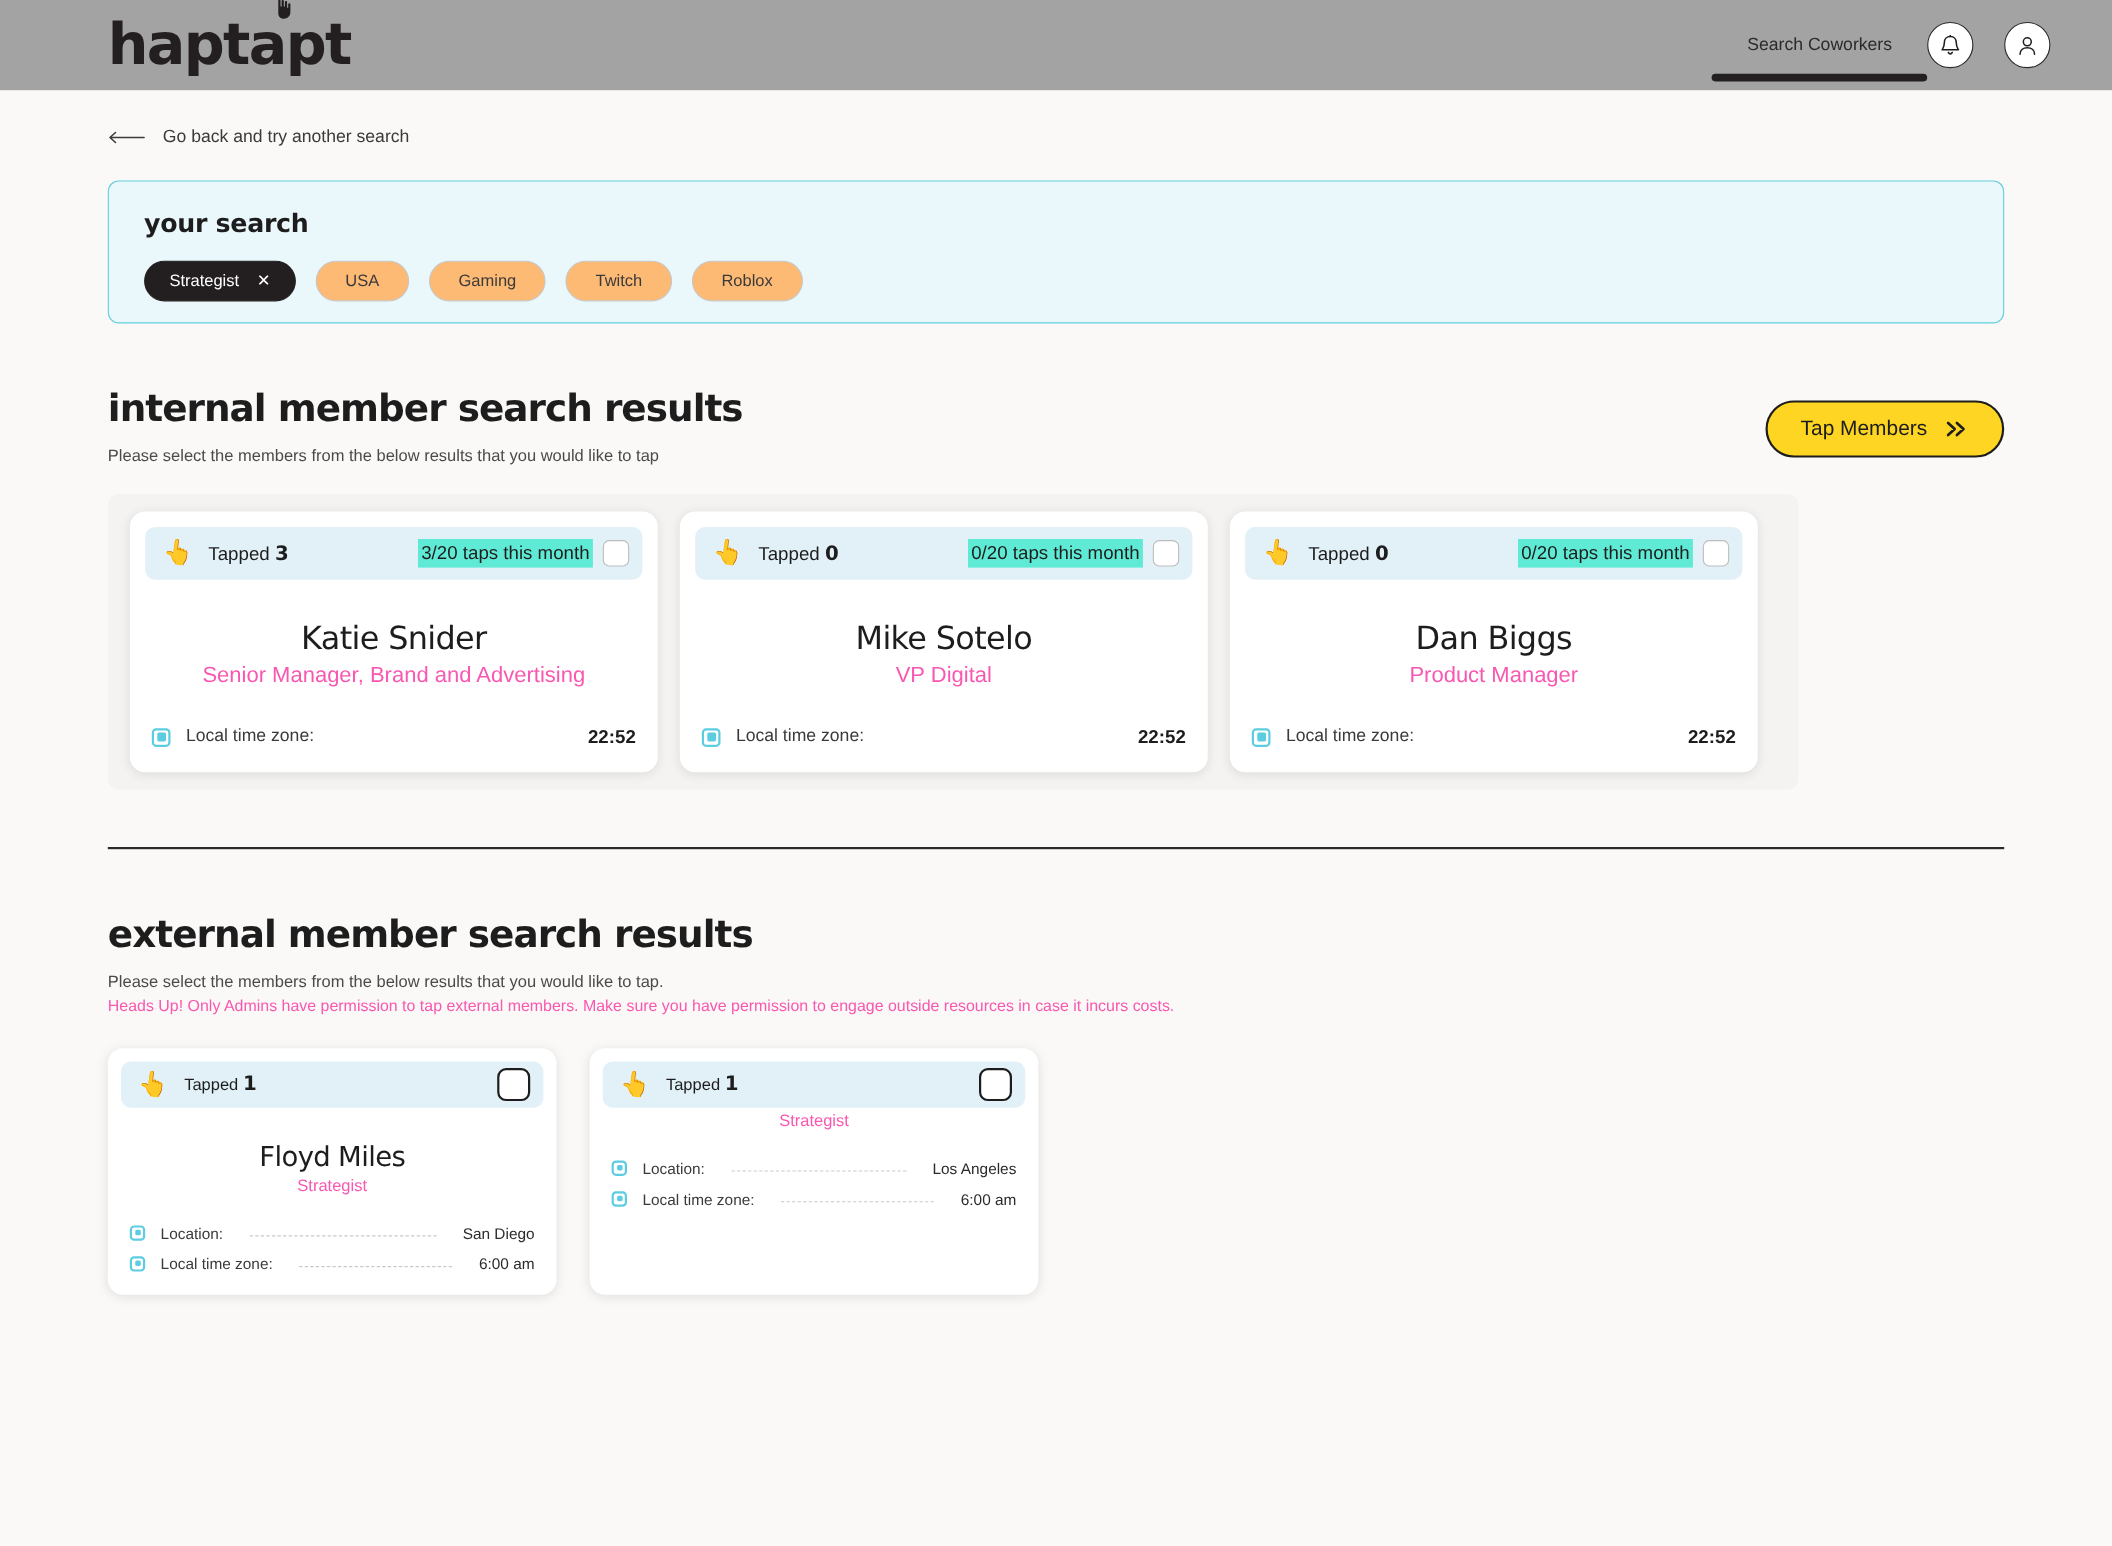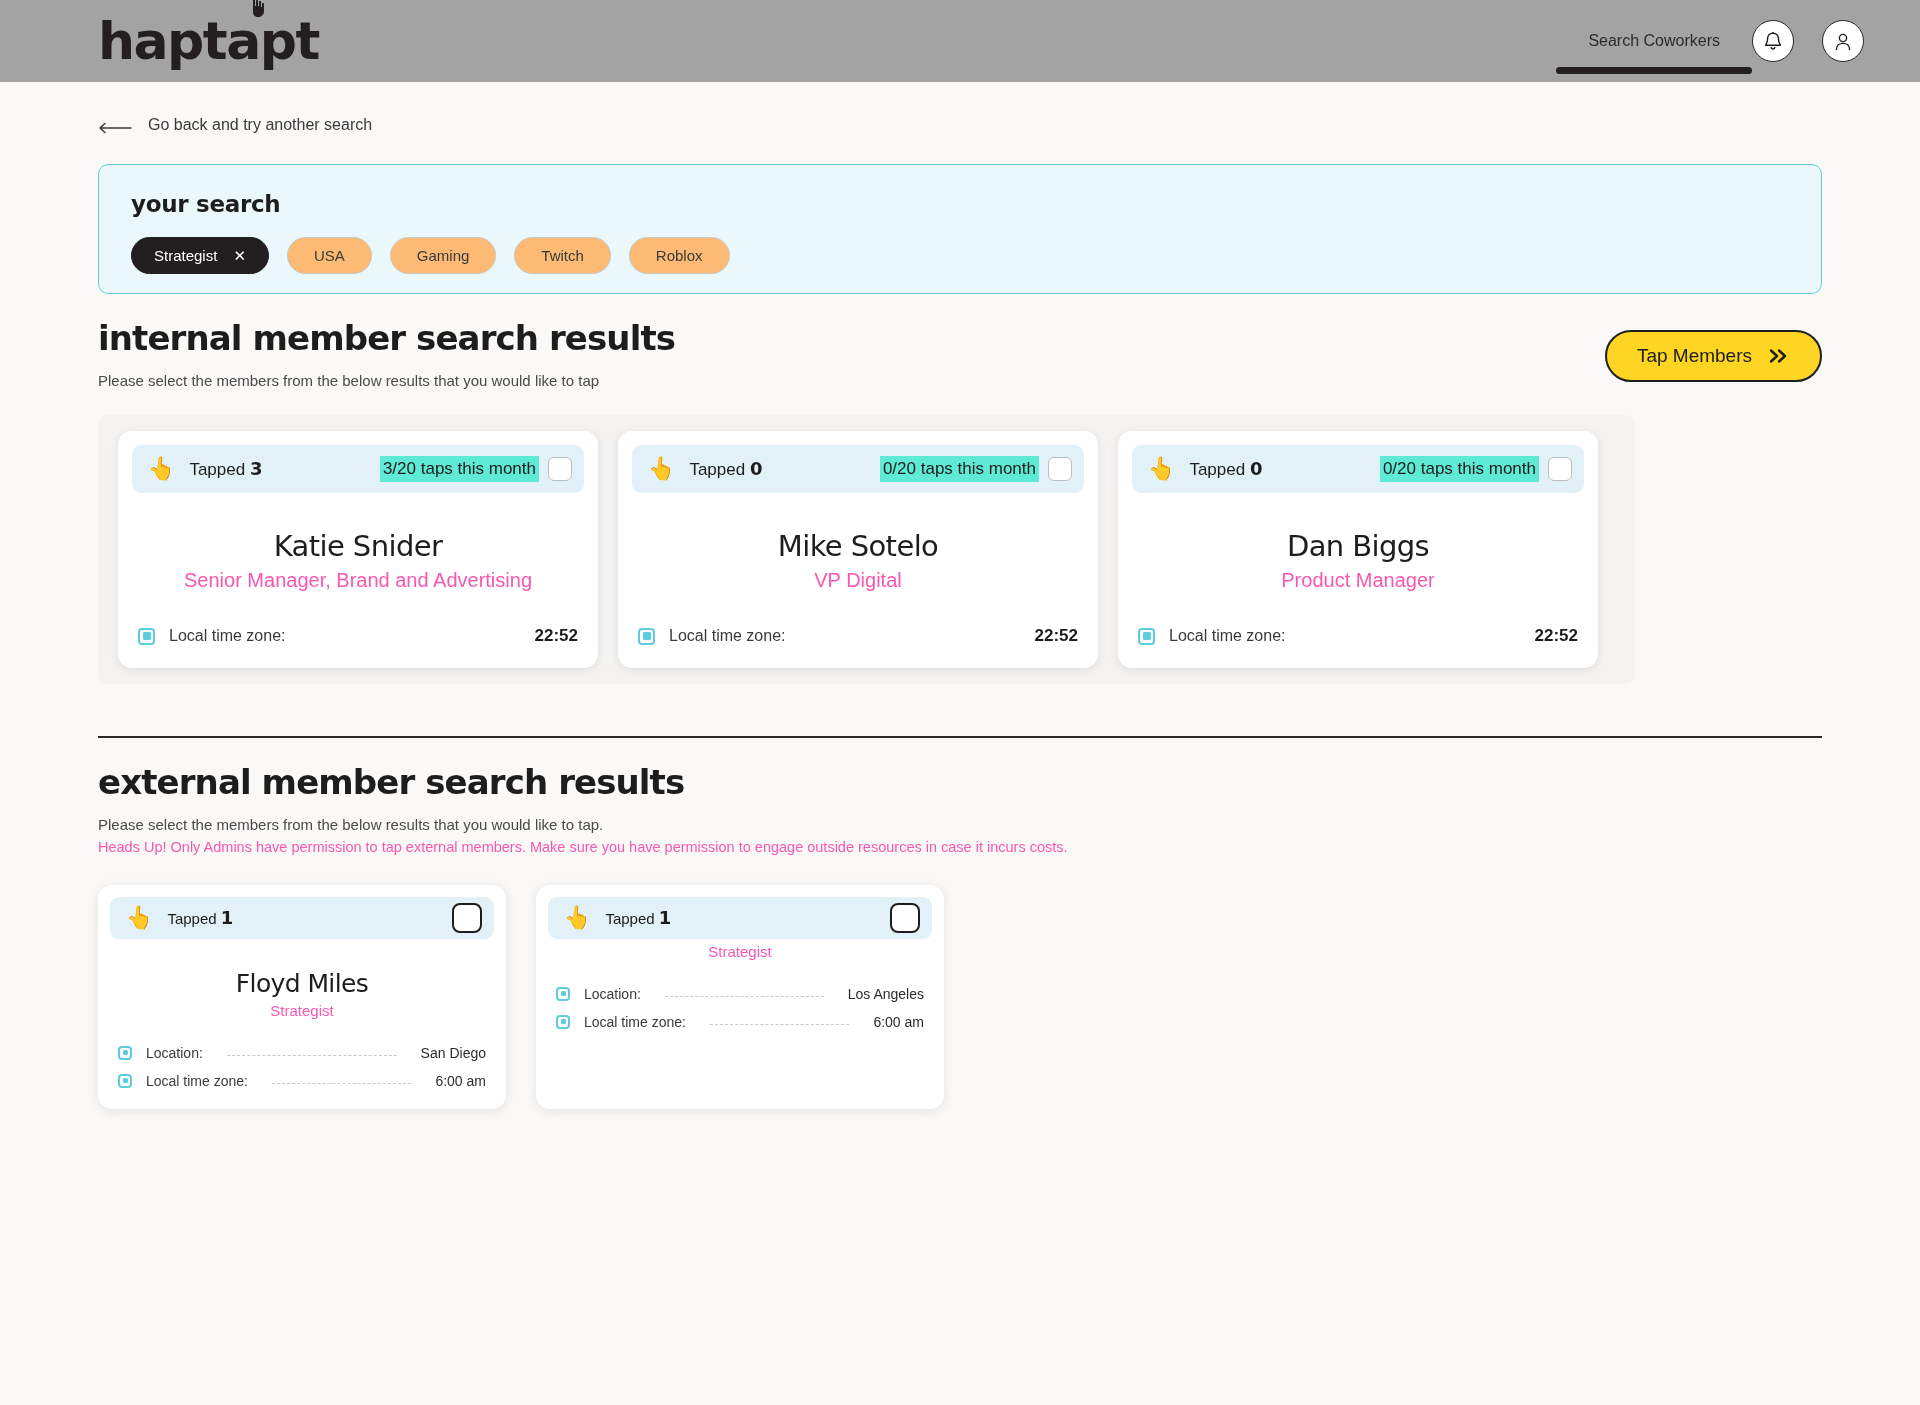--- a/index.html
+++ b/index.html
@@ -69,21 +69,21 @@
     background: #ffffff;
     border: 1.5px solid #2b2b2b;
     display: flex; align-items: center; justify-content: center;
   }
 
   
   .page { padding: 0 98px; }
 
   .backlink {
     display: flex;
-    align-items: flex-end;
+    align-items: center;
     gap: 16px;
     margin-top: 34px;
     font-size: 16px;
     color: #3a3a3a;
   }
   .arrow-left { width: 34px; height: 12px; display:block; }
 
   
   .search-panel {
     margin-top: 30px;
@@ -116,21 +116,21 @@
     display: flex; align-items: center; gap: 16px;
     padding: 9px 22px;
   }
   .chip .x { font-size: 15px; line-height: 1; }
 
   
   .section-head {
     display: flex;
     align-items: flex-start;
     justify-content: space-between;
-    margin-top: 24px;
+    margin-top: 58px;
     gap: 36px;
   }
   .section-title {
     font-family: "DejaVu Sans", sans-serif;
     font-weight: 700;
     font-size: 34px;
     letter-spacing: -0.9px;
     color: #1d1d1d;
   }
   .section-sub { font-size: 15px; color: #4a4a4a; margin-top: 14px; }

